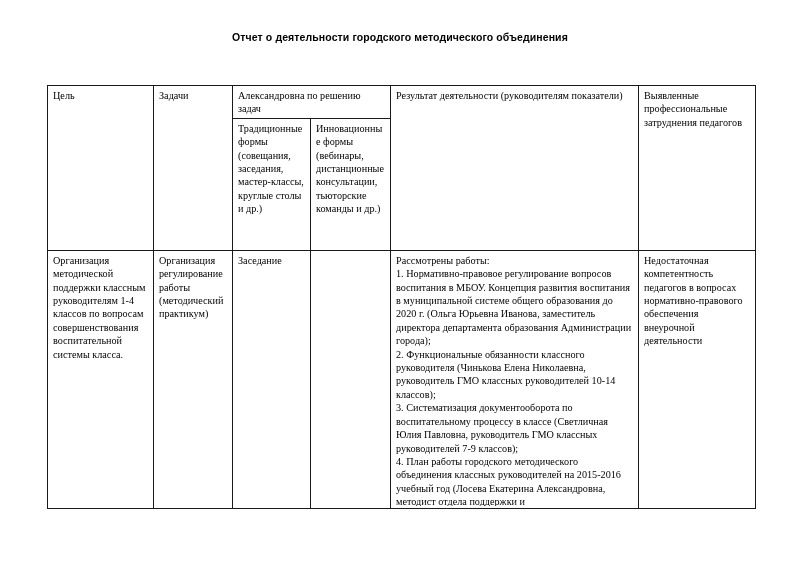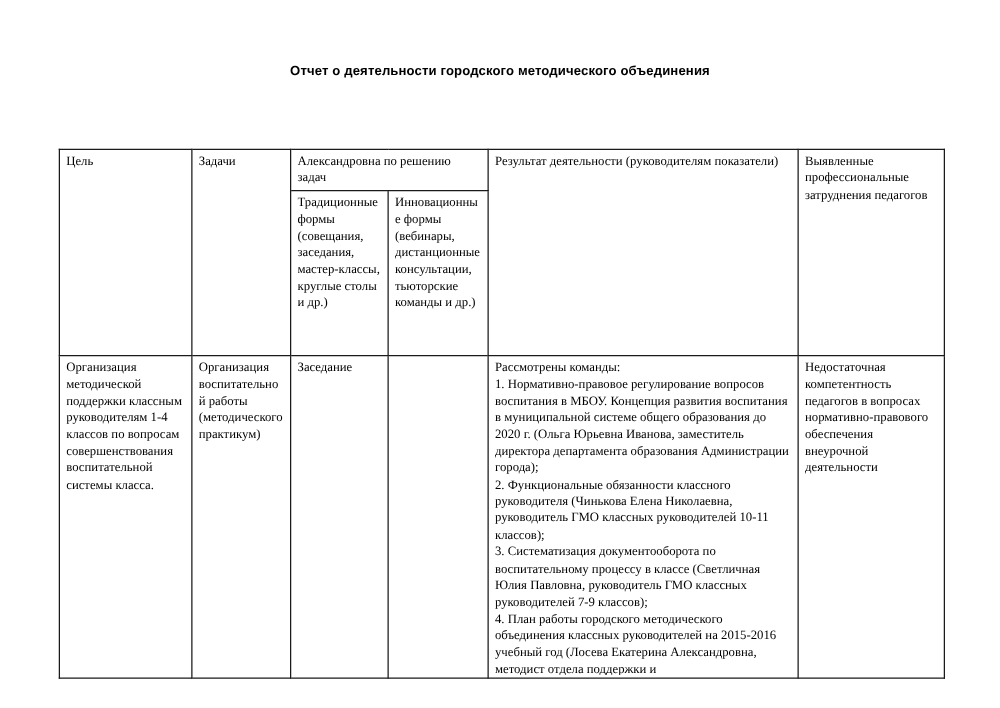--- a/index.html
+++ b/index.html
@@ -15,21 +15,20 @@
     font-family: "Liberation Serif", "DejaVu Serif", serif;
     color: #000000;
     -webkit-font-smoothing: antialiased;
   }
 
   .page {
     position: relative;
     width: 800px;
     height: 544px;
     box-sizing: border-box;
-    margin-top: 20px;
   }
 
   
   .title-block {
     position: absolute;
     left: 0;
     top: 30px;
     width: 800px;
     text-align: center;
     font-family: "Liberation Sans", "DejaVu Sans", sans-serif;
@@ -37,21 +36,21 @@
     font-size: 10.5px;
     line-height: 15.5px;
     letter-spacing: 0.1px;
   }
   .title-line { display: block; white-space: nowrap; }
 
   
   .doc-table {
     position: absolute;
     left: 47px;
-    top: 99px;
+    top: 85px;
     width: 708px;
     height: 418px;
     border-collapse: collapse;
     table-layout: fixed;
     font-size: 10.2px;
     line-height: 13.4px;
   }
   .doc-table td {
     border: 1px solid #1a1a1a;
     vertical-align: top;
@@ -130,33 +129,33 @@
         <td>
           <span class="cell-inner">Инновационные формы (вебинары, дистанционные консультации, тьюторские команды и др.)</span>
         </td>
       </tr>
 
       <tr class="row-body">
         <td>
           <span class="cell-inner">Организация методической поддержки классным руководителям 1-4 классов по вопросам совершенствования воспитательной системы класса.</span>
         </td>
         <td>
-          <span class="cell-inner">Организация воспитательной работы (методического практикум)</span>
+          <span class="cell-inner">Организация регулирование работы (методический практикум)</span>
         </td>
         <td>
           <span class="cell-inner">Заседание</span>
         </td>
         <td>
           <span class="cell-inner"></span>
         </td>
         <td>
           <div class="body-clip">
-            <p class="para">Рассмотрены команды:</p>
+            <p class="para">Рассмотрены работы:</p>
             <p class="para">1. Нормативно-правовое регулирование вопросов воспитания в МБОУ. Концепция развития воспитания в муниципальной системе общего образования до 2020 г. (Ольга Юрьевна Иванова, заместитель директора департамента образования Администрации города);</p>
-            <p class="para">2. Функциональные обязанности классного руководителя (Чинькова Елена Николаевна, руководитель ГМО классных руководителей 10-11 классов);</p>
+            <p class="para">2. Функциональные обязанности классного руководителя (Чинькова Елена Николаевна, руководитель ГМО классных руководителей 10-14 классов);</p>
             <p class="para">3. Систематизация документооборота по воспитательному процессу в классе (Светличная Юлия Павловна, руководитель ГМО классных руководителей 7-9 классов);</p>
             <p class="para">4. План работы городского методического объединения классных руководителей на 2015-2016  учебный год (Лосева Екатерина Александровна, методист отдела поддержки и</p>
           </div>
         </td>
         <td>
           <span class="cell-inner">Недостаточная компетентность педагогов в вопросах нормативно-правового обеспечения внеурочной деятельности</span>
         </td>
       </tr>
     </tbody>
   </table>

